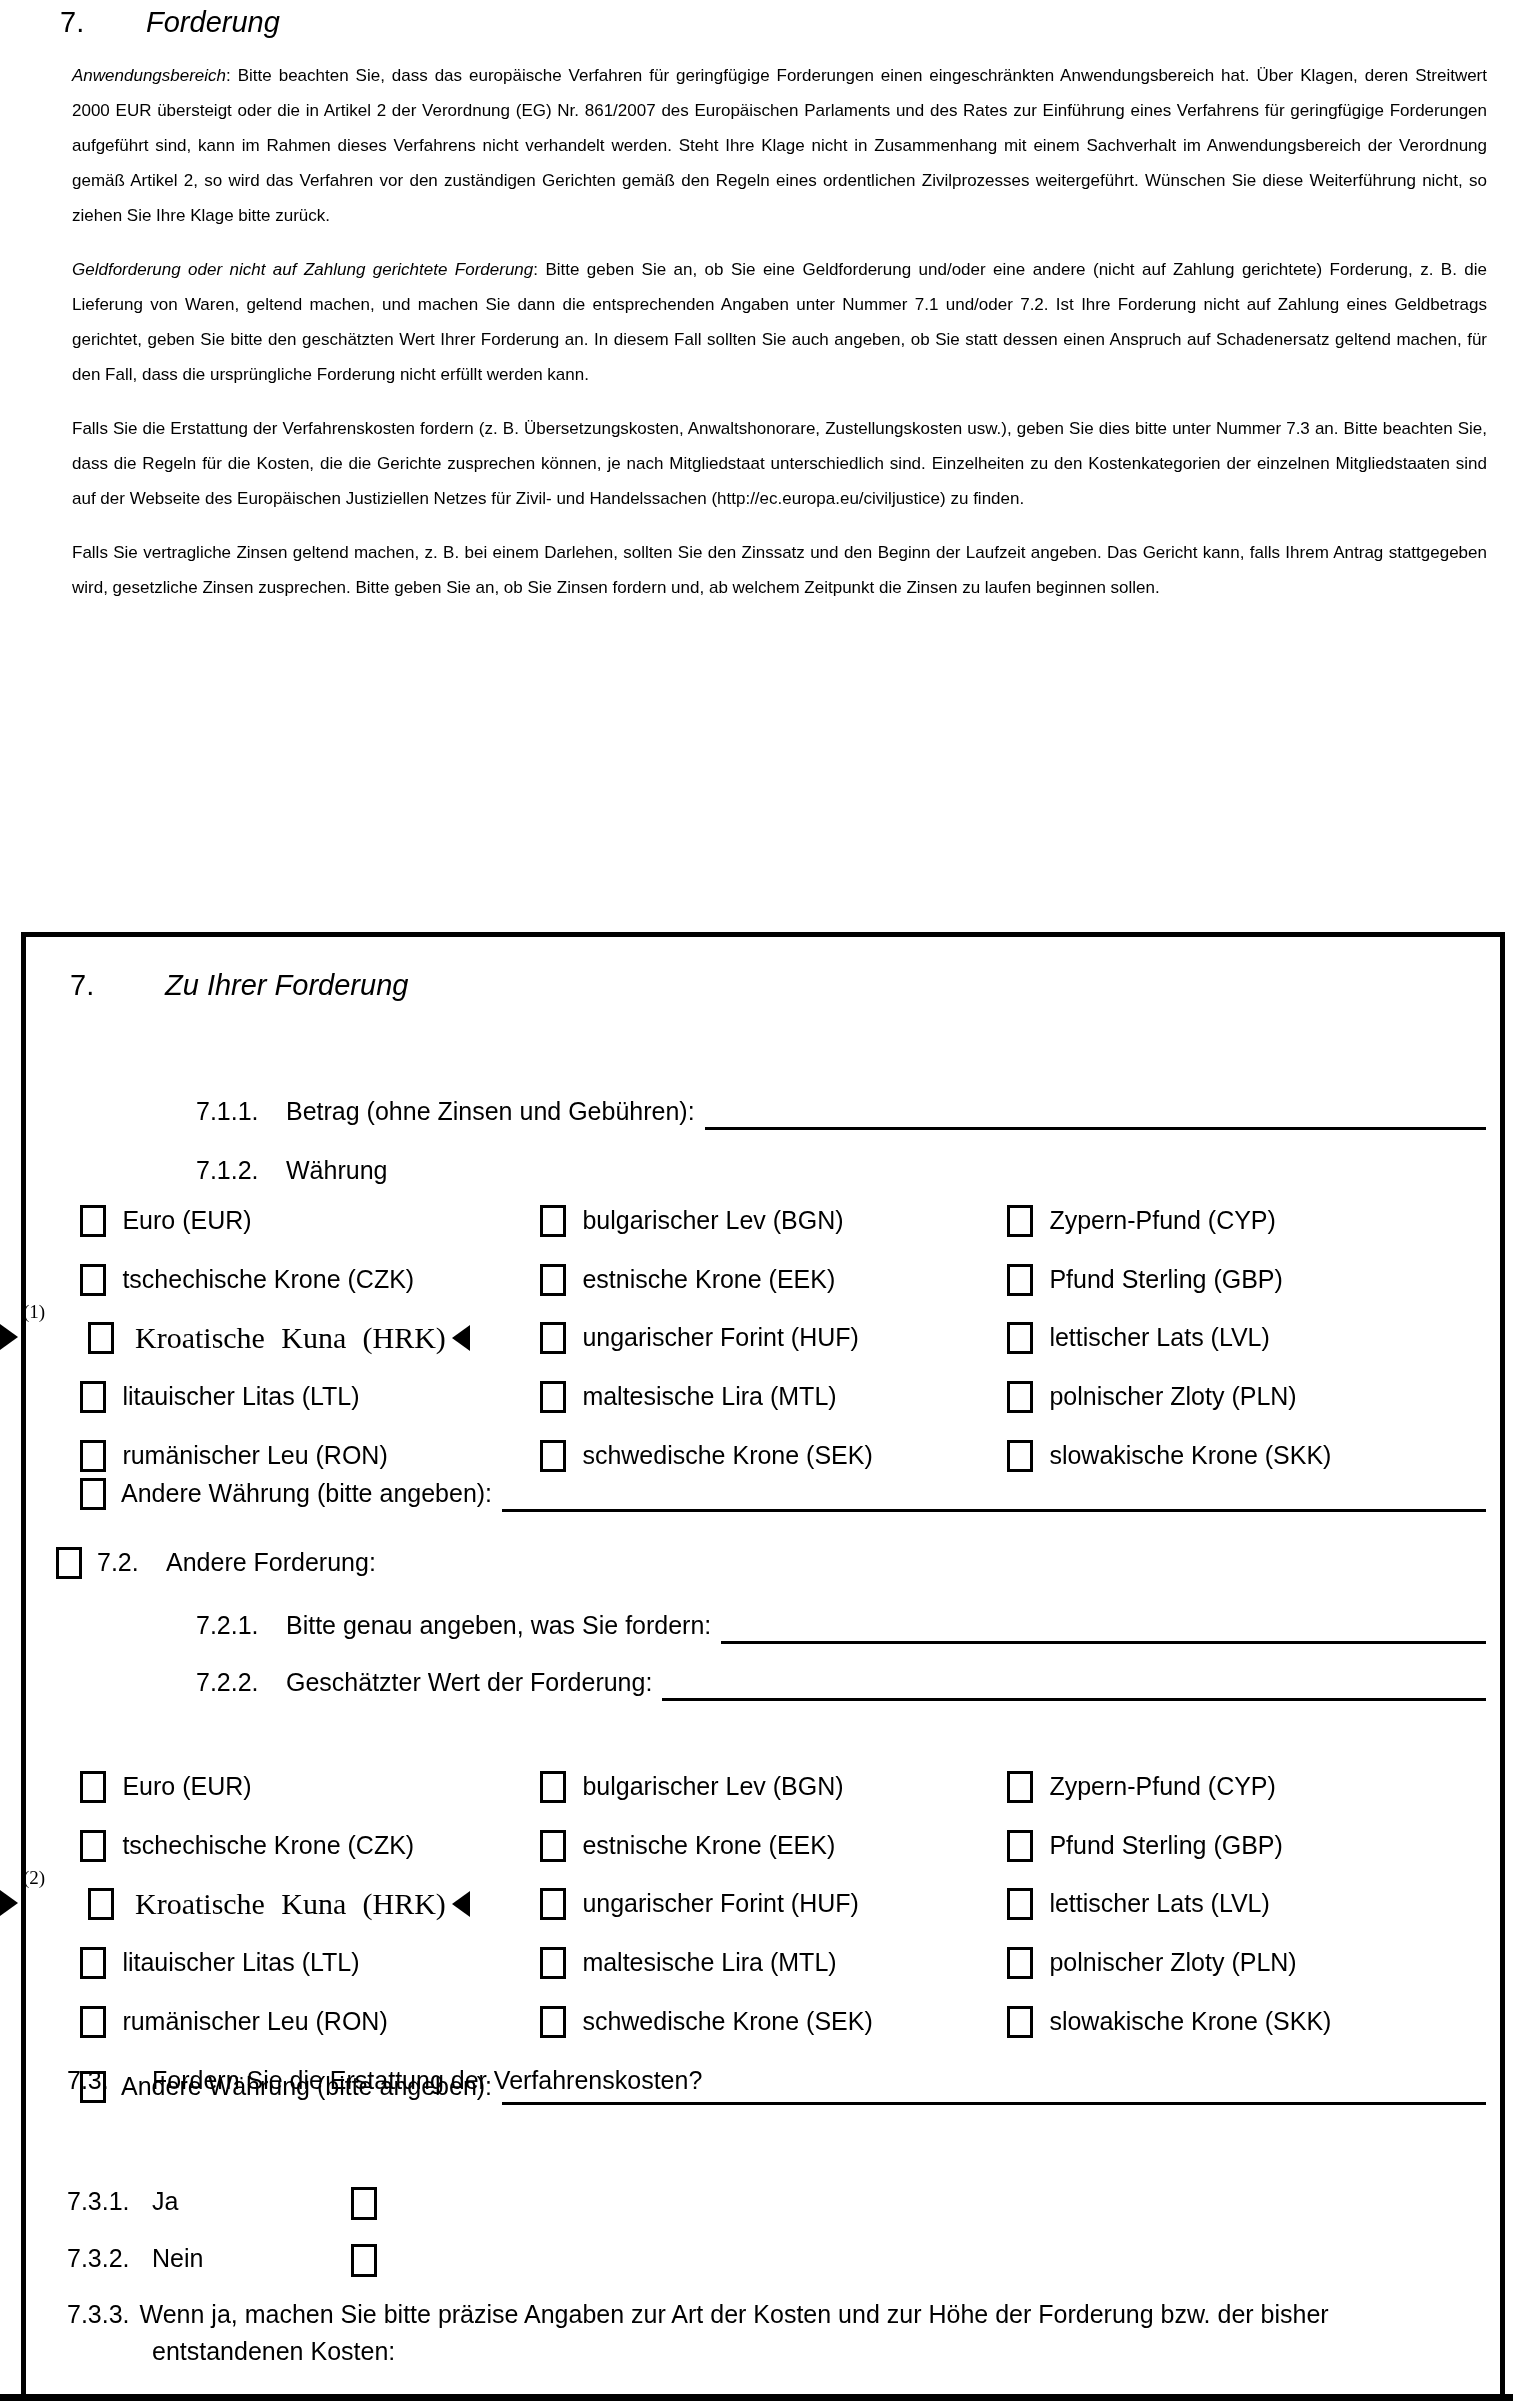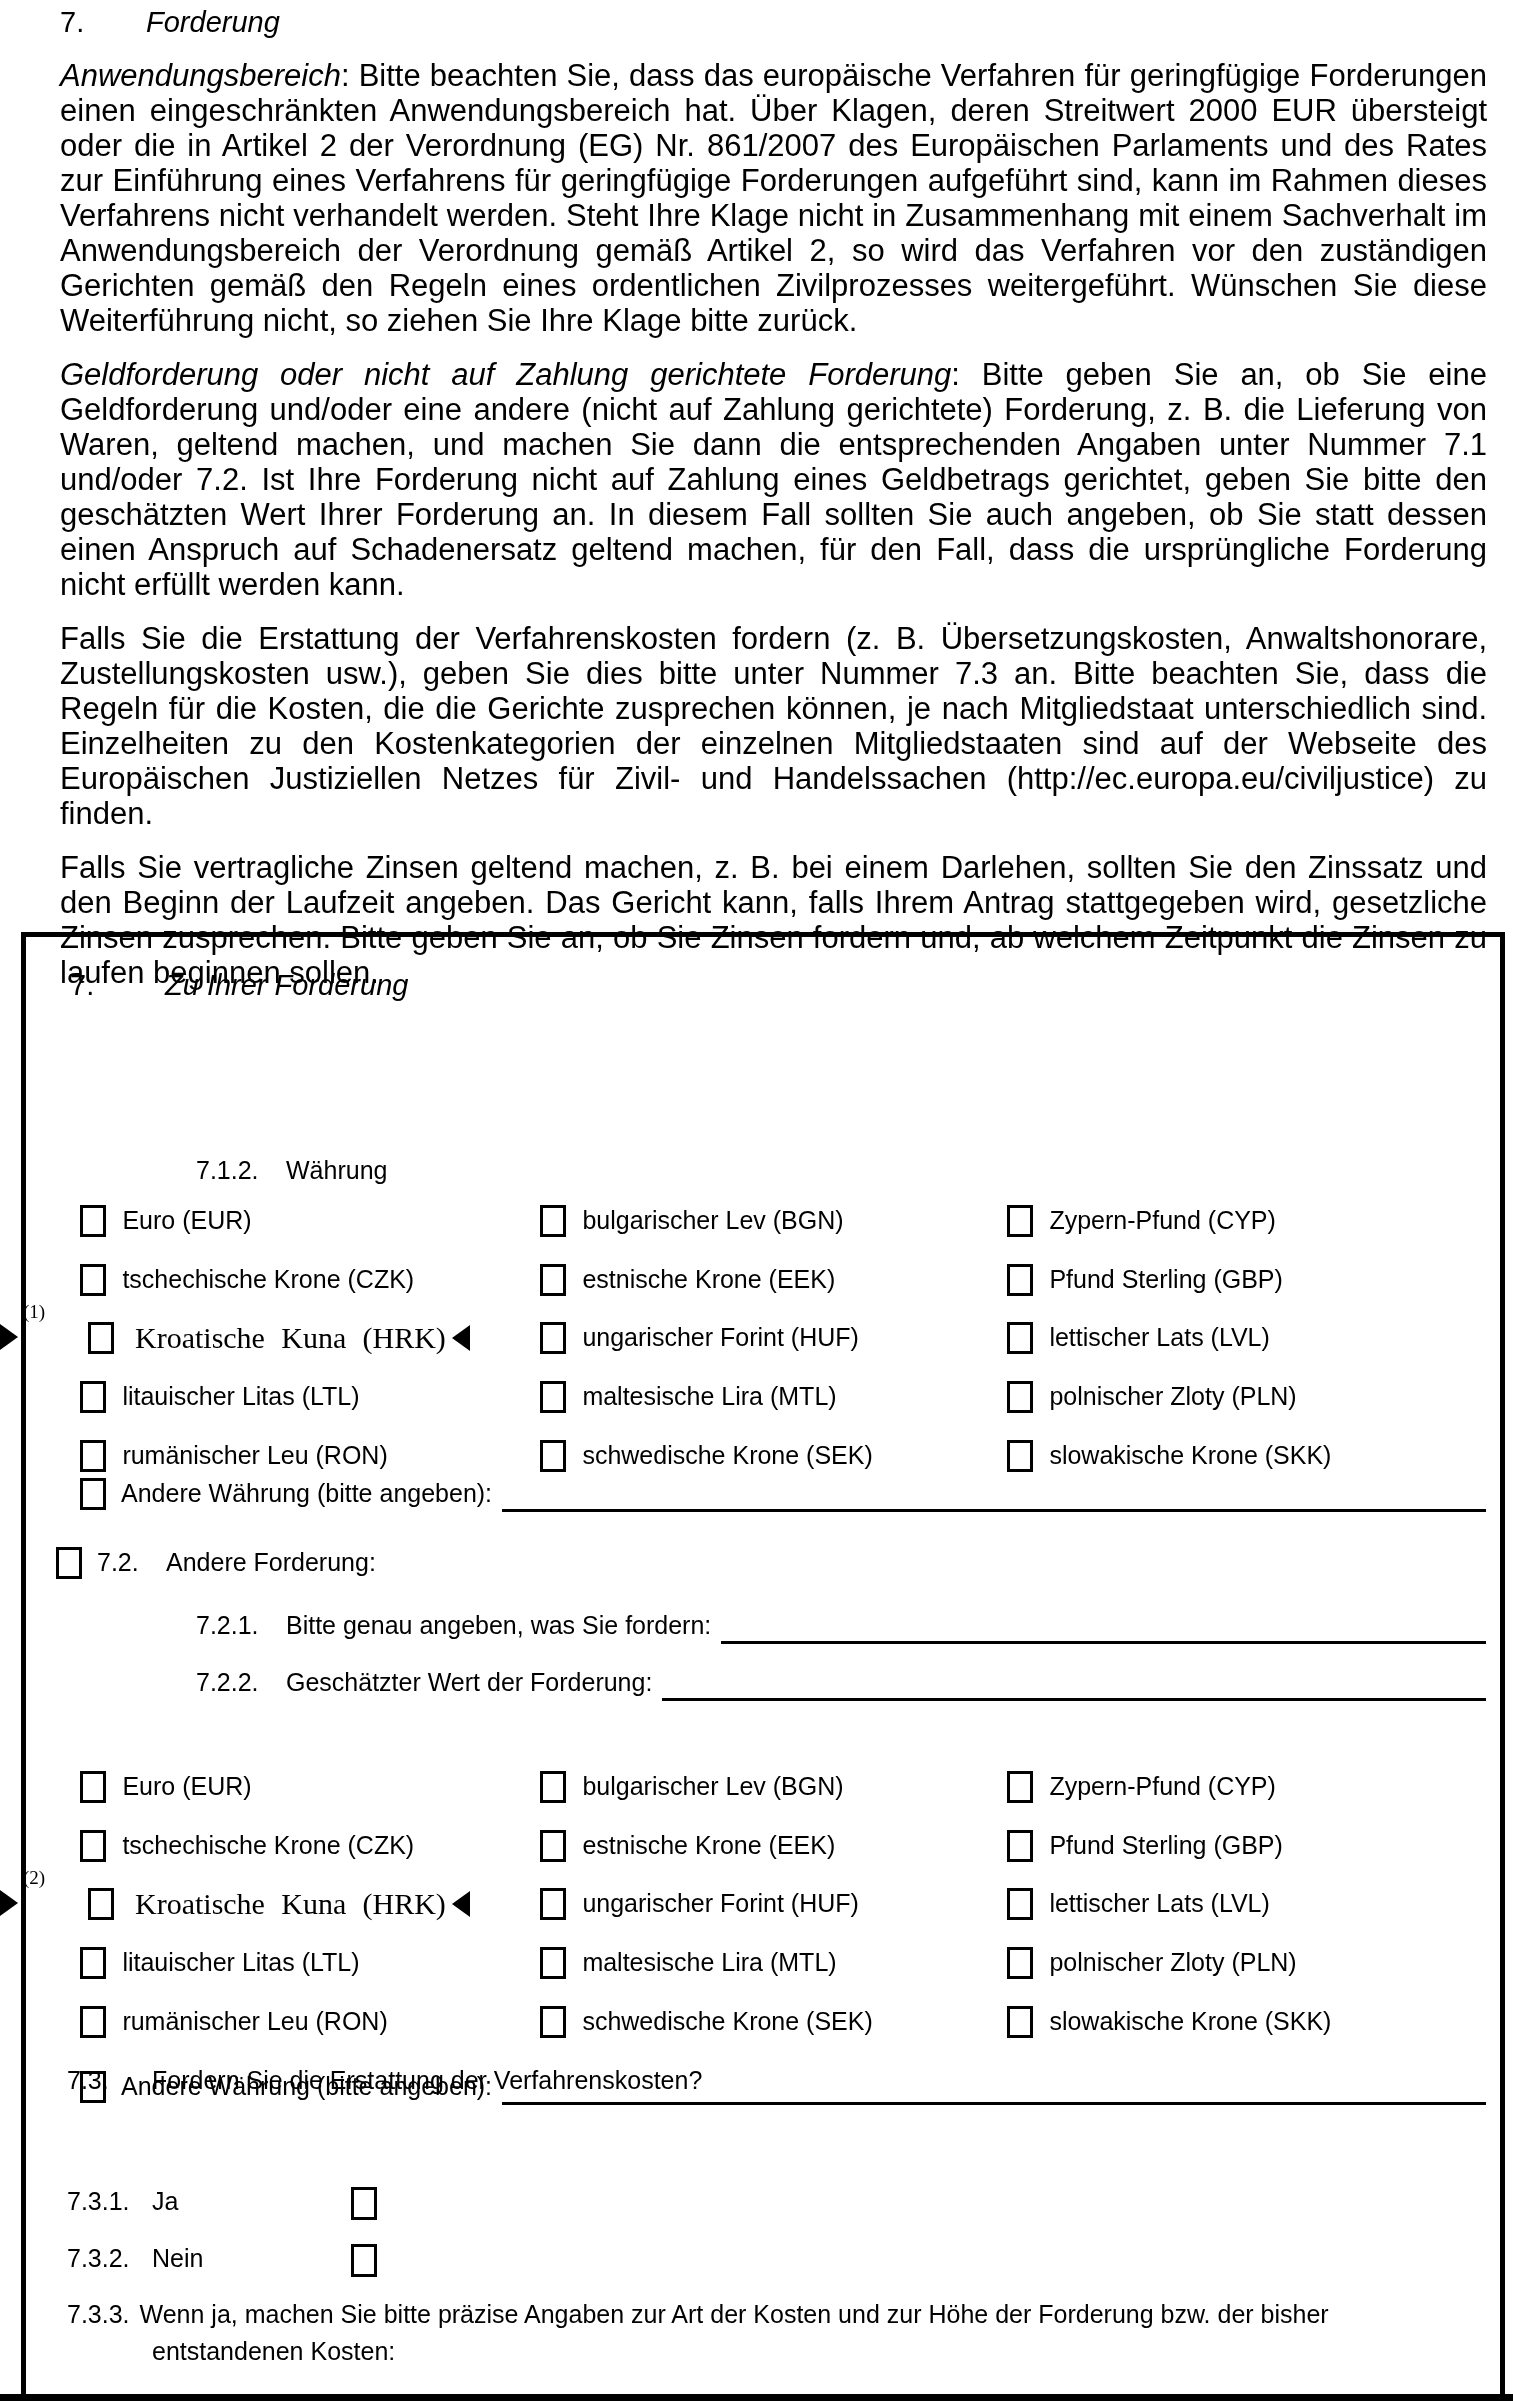--- a/index.html
+++ b/index.html
@@ -17,22 +17,22 @@
   .intro {
     position: absolute;
     left: 60px;
     top: 3.8px;
     width: 1427px;
   }
   .h-row { display: flex; margin: 2.5px 0 10px 0; }
   .h-num { width: 86px; flex: none; font-size: 29px; font-style: normal; }
   .h-title { font-size: 29px; font-style: italic; }
   .para {
-    margin: 19px 0 0 0;
-    font-size: 31px;
+    margin: 19px 0 0 12px;
+    font-size: 17px;
     line-height: 35px;
     text-align: justify;
   }
   .para em { font-style: italic; }
 
   
   .form-box {
     position: absolute;
     left: 21px;
     top: 932px;
@@ -172,20 +172,25 @@
   </div>
 
   <div class="form-box">
 
     <div class="row bh">
       <span class="fb-num">7.</span>
       <span class="fb-title">Zu Ihrer Forderung</span>
     </div>
 
 
+    <div class="row r711">
+      <span class="num n3">7.1.1.</span>
+      <span class="lbl">Betrag (ohne Zinsen und Gebühren):</span>
+      <span class="fill"></span>
+    </div>
 
     <div class="row r712">
       <span class="num n3">7.1.2.</span>
       <span class="lbl">Währung</span>
     </div>
 
     <div class="grid g1">
       <div class="cell" style="left:54px;top:0">
           <span class="cb"></span>
           <span class="cur-label">Euro (EUR)</span>

